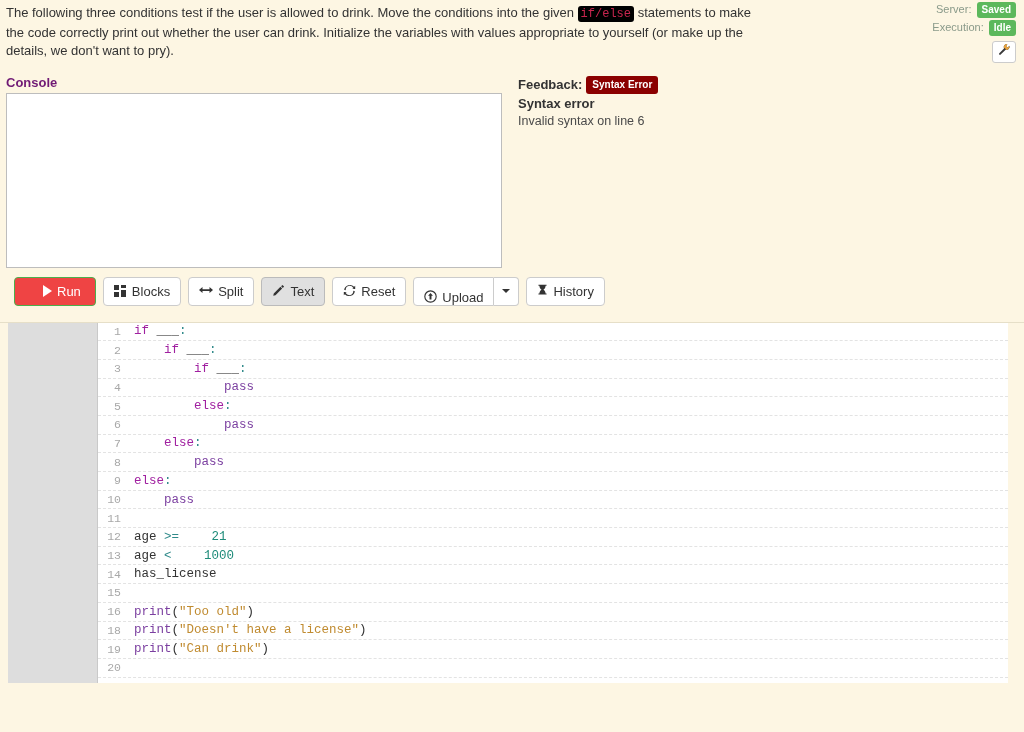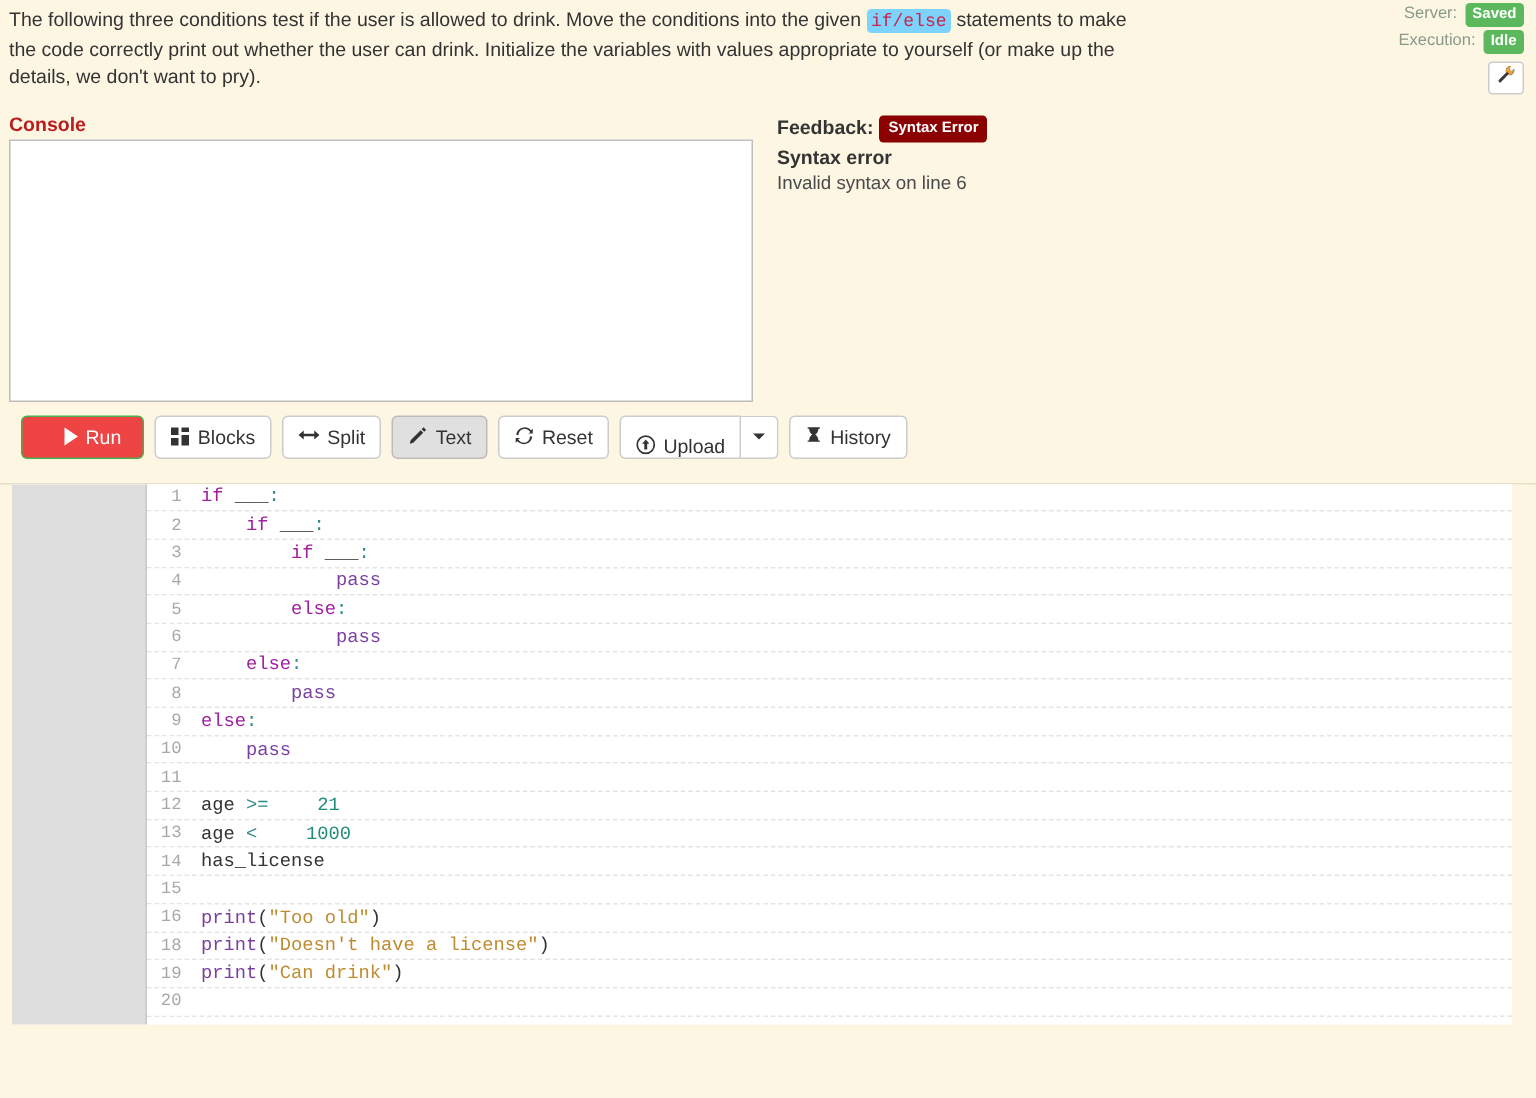--- a/index.html
+++ b/index.html
@@ -22,21 +22,21 @@
     font-size: 13px;
     line-height: 18.5px;
     color: #333333;
   }
   #inst-title { font-weight: bold; color: #222; }
   #inst-title .tname { font-weight: normal; }
   .code-inline {
     font-family: "Liberation Mono", monospace;
     font-size: 12px;
     color: #c7254e;
-    background: #7dd3fc;
+    background: #000000;
     padding: 1px 3px;
     border-radius: 3px;
   }
 
   #status-block {
     position: absolute;
     top: 0px; right: 8px;
     text-align: right;
     width: 230px;
   }
@@ -80,21 +80,21 @@
     padding: 0 8px;
   }
   #console-wrap {
     position: absolute;
     left: 6px; top: 8px;
     width: 496px;
   }
   #console-label {
     font-size: 13px;
     font-weight: bold;
-    color: #b91c1c;
+    color: #701a75;
     margin-bottom: 3px;
   }
   #console-box {
     width: 496px;
     height: 175px;
     background: #ffffff;
     border: 1px solid #bdbdbd;
     position: relative;
     overflow: hidden;
   }

